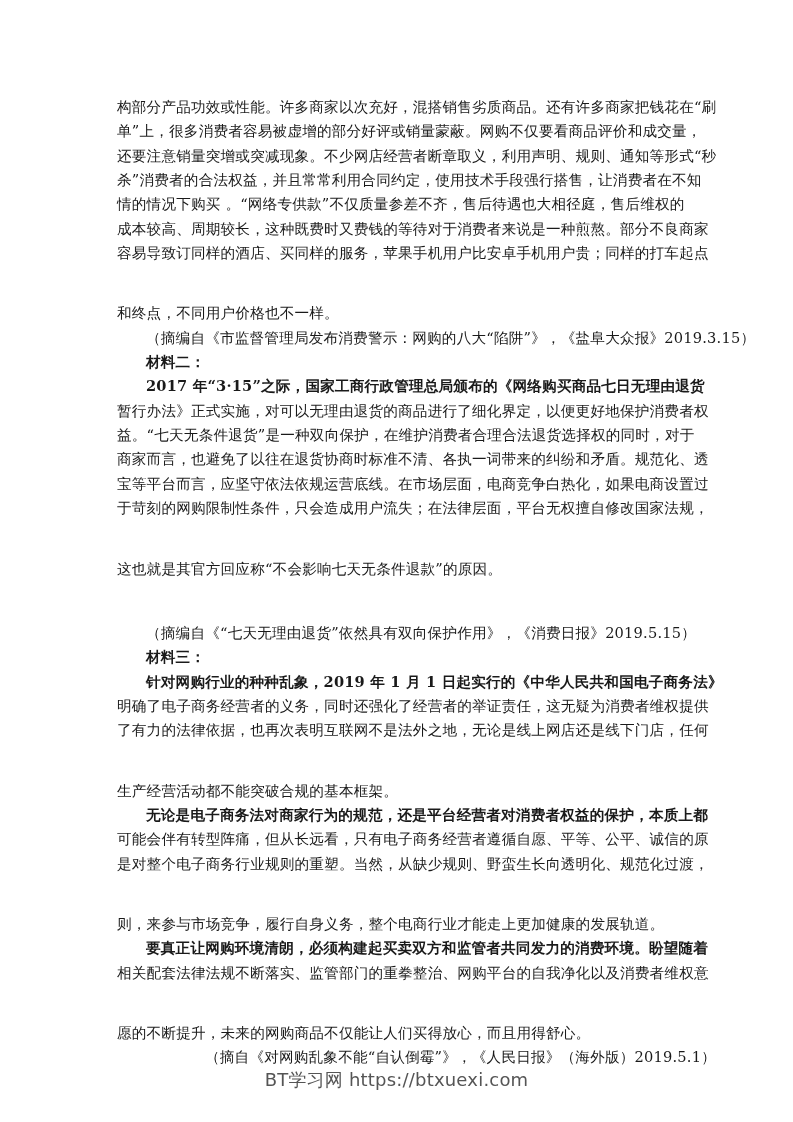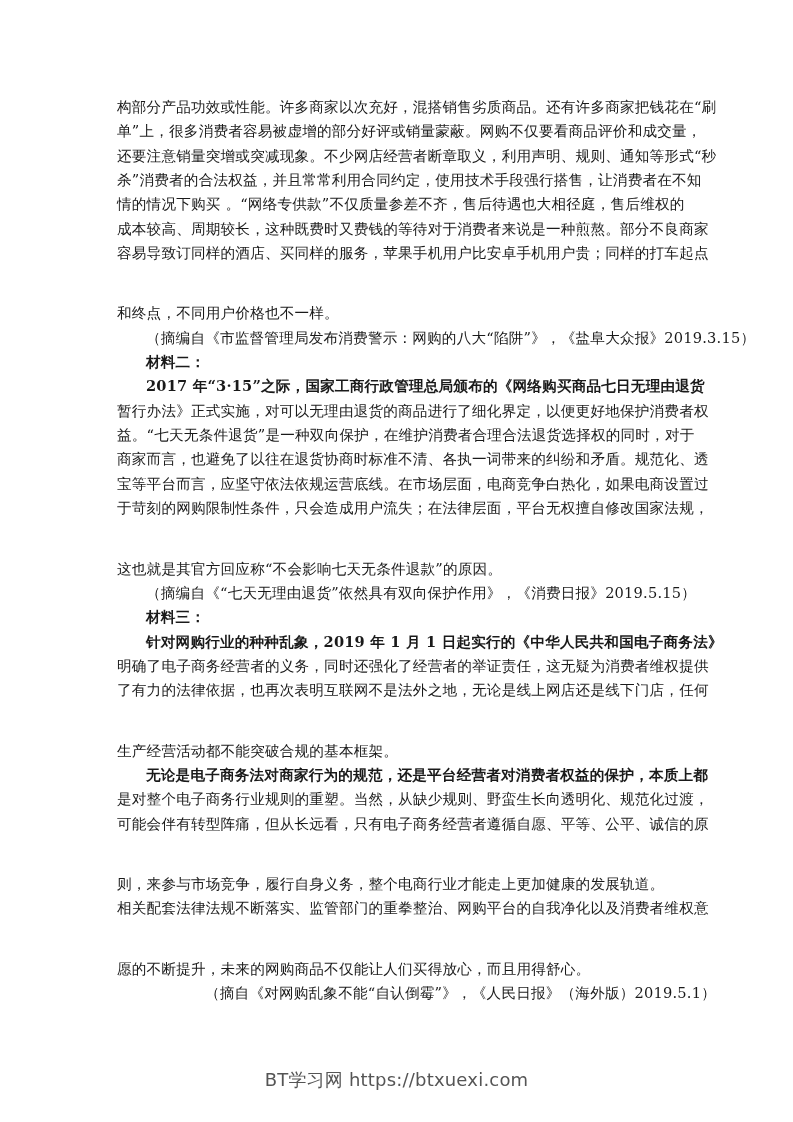--- a/index.html
+++ b/index.html
@@ -5,21 +5,21 @@
   html, body { margin: 0; padding: 0; background: #ffffff; }
   body { width: 793px; height: 1122px; position: relative; overflow: hidden;
          font-family: "DejaVu Serif", "Liberation Serif", serif; color: #1a1a1a; }
   .page { position: absolute; left: 117px; top: 95px; width: 556px; }
   .line { font-size: 14.6px; line-height: 24.35px; height: 24.35px; white-space: nowrap;
           letter-spacing: 0.2px; text-align: justify; text-align-last: justify; }
   .line.last { text-align-last: left; margin-top: 36px; }
   .indent { padding-left: 29px; font-weight: bold; }
   .source { text-align: left; text-align-last: left; }
   .source.s1 { padding-left: 29px; }
-  .source.s2 { padding-left: 29px; }
+  .source.s2 { padding-left: 29px; margin-top: 40px; }
   .source.s3 { padding-left: 88px; }
   .heading { font-weight: bold; padding-left: 29px; text-align-last: left; }
   .question { padding-left: 0; text-align-last: left; margin-left: -2px; }
   .option { padding-left: 14px; }
   .footer { position: absolute; top: 1068px; left: 0; width: 793px; text-align: center;
             font-family: "DejaVu Sans", "Liberation Sans", sans-serif; font-size: 18px;
             color: #555555; letter-spacing: 0.2px; }
 </style>
 </head>
 <body>
@@ -49,23 +49,24 @@
     <div class="line source s2">（摘编自《“七天无理由退货”依然具有双向保护作用》，《消费日报》2019.5.15）</div>
   </div>
 
   <div>
     <div class="line heading">材料三：</div>
     <div class="line indent">针对网购行业的种种乱象，2019 年 1 月 1 日起实行的《中华人民共和国电子商务法》</div>
     <div class="line">明确了电子商务经营者的义务，同时还强化了经营者的举证责任，这无疑为消费者维权提供</div>
     <div class="line">了有力的法律依据，也再次表明互联网不是法外之地，无论是线上网店还是线下门店，任何</div>
     <div class="line last">生产经营活动都不能突破合规的基本框架。</div>
     <div class="line indent">无论是电子商务法对商家行为的规范，还是平台经营者对消费者权益的保护，本质上都</div>
+    <div class="line">可能会伴有转型阵痛，但从长远看，只有电子商务经营者遵循自愿、平等、公平、诚信的原</div>
     <div class="line">是对整个电子商务行业规则的重塑。当然，从缺少规则、野蛮生长向透明化、规范化过渡，</div>
-    <div class="line">可能会伴有转型阵痛，但从长远看，只有电子商务经营者遵循自愿、平等、公平、诚信的原</div>
     <div class="line last">则，来参与市场竞争，履行自身义务，整个电商行业才能走上更加健康的发展轨道。</div>
+    <div class="line indent">要真正让网购环境清朗，必须构建起买卖双方和监管者共同发力的消费环境。盼望随着</div>
     <div class="line">相关配套法律法规不断落实、监管部门的重拳整治、网购平台的自我净化以及消费者维权意</div>
     <div class="line last">愿的不断提升，未来的网购商品不仅能让人们买得放心，而且用得舒心。</div>
     <div class="line source s3">（摘自《对网购乱象不能“自认倒霉”》，《人民日报》（海外版）2019.5.1）</div>
   </div>
 
 </div>
 
 <div class="footer">BT学习网 https://btxuexi.com</div>
 
 </body></html>

